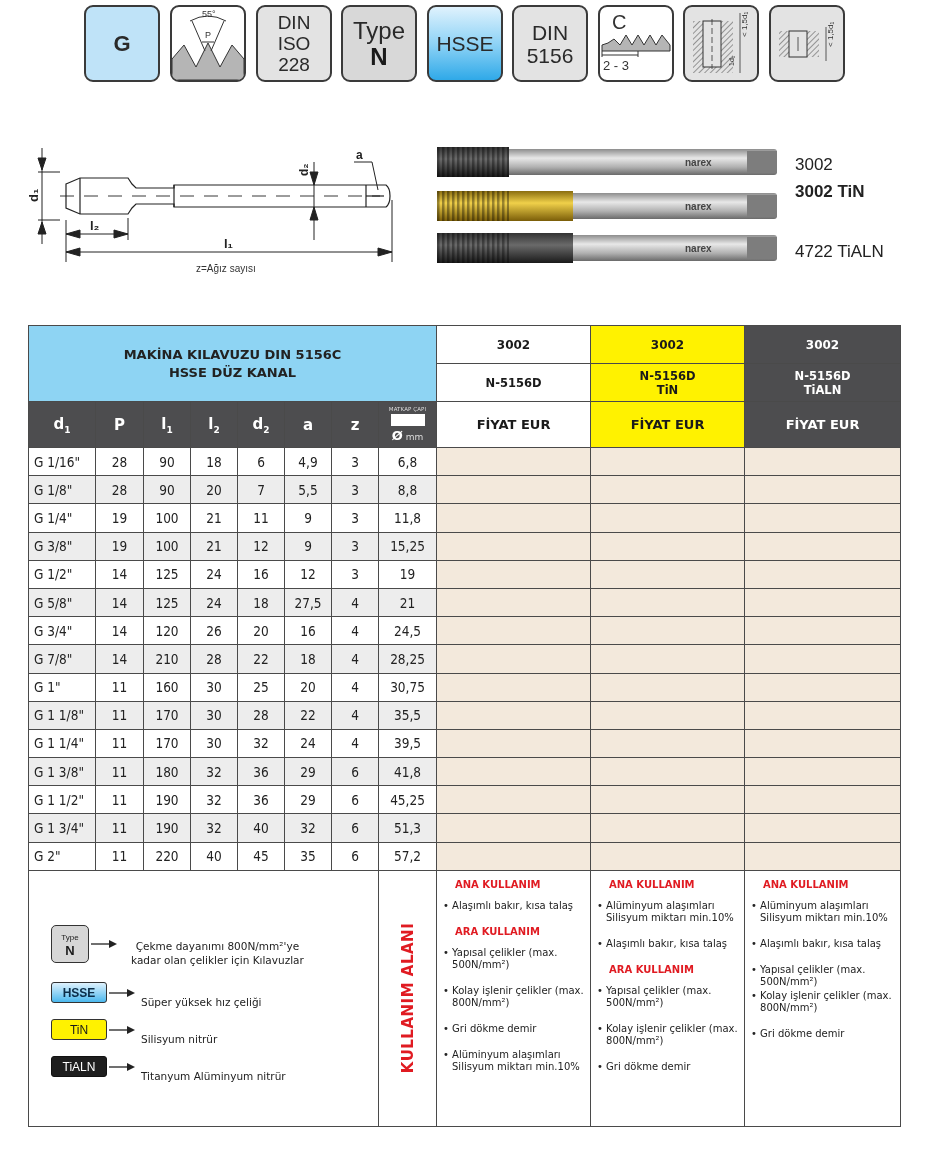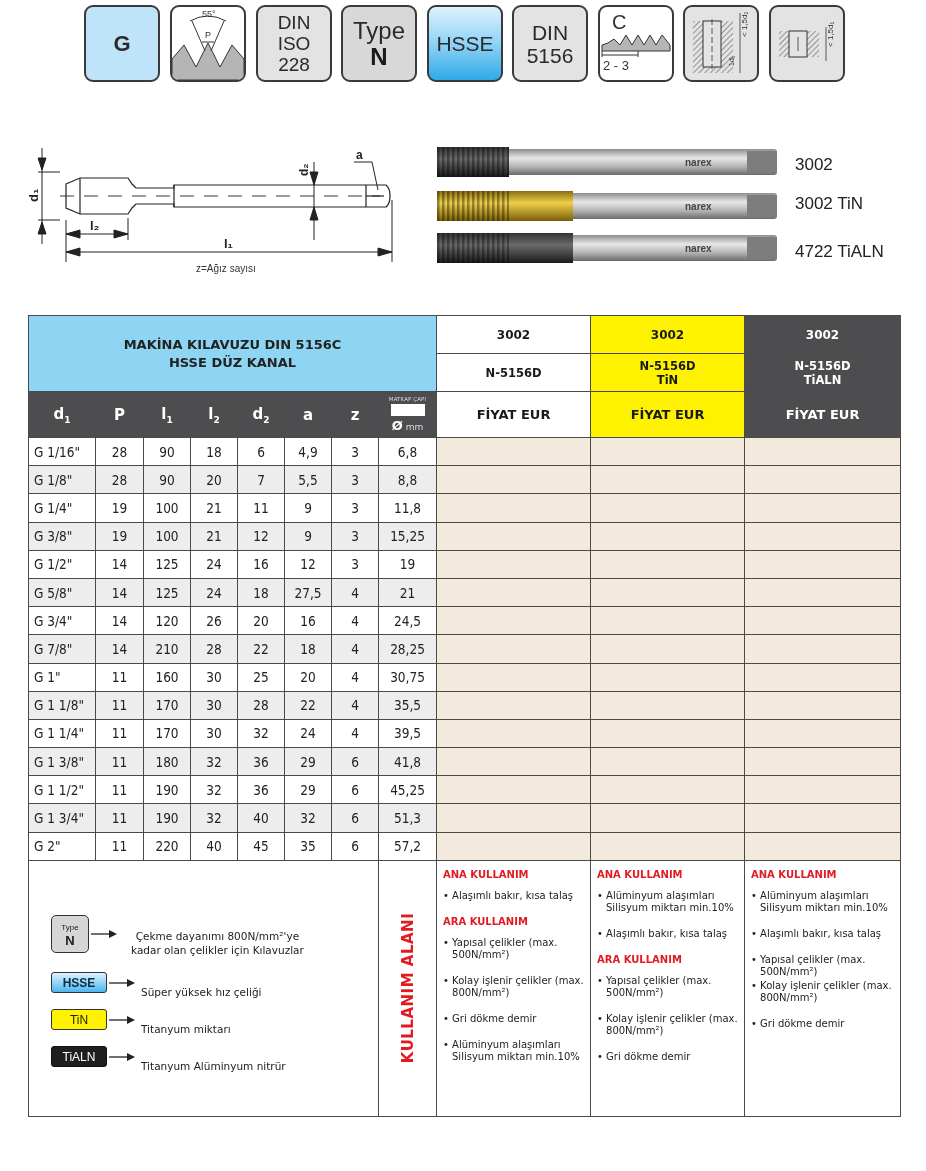--- a/index.html
+++ b/index.html
@@ -26,21 +26,21 @@
 
   
   .drawing { position: absolute; left: 24px; top: 140px; width: 380px; height: 140px; }
   .drawing-caption { position: absolute; left: 196px; top: 263px; font-size: 10px; color: #333; font-family: "Liberation Sans", sans-serif; }
 
   
   .photo { position: absolute; left: 437px; width: 340px; height: 30px; }
   .photo-label { position: absolute; left: 795px; font-family: "Liberation Sans", sans-serif; font-size: 17px; color: #222; }
 
   
-  .tbl { position: absolute; left: 28px; top: 315px; width: 872px; border-collapse: collapse; table-layout: fixed; padding-left: 43px; }
+  .tbl { position: absolute; left: 28px; top: 325px; width: 872px; border-collapse: collapse; table-layout: fixed; padding-left: 43px; }
   .tbl td, .tbl th { border: 1px solid #4a4a4a; text-align: center; vertical-align: middle; }
   .tbl .title-cell { background: #8ed4f3; font-family: "DejaVu Sans", sans-serif; font-weight: bold; font-size: 13px;
                      line-height: 18px; color: #222; height: 76px; }
   .h-white { background: #ffffff; font-weight: bold; font-size: 12px; color: #1a1a1a; }
   .h-yellow { background: #fff200; font-weight: bold; font-size: 12px; color: #1a1a1a; }
   .h-dark { background: #4d4d4f; font-weight: bold; font-size: 12px; color: #ffffff; }
   .h-sub { font-size: 11.5px; line-height: 14px; }
   .colhead { background: #4d4d4f; color: #ffffff; font-weight: bold; font-size: 15px; height: 46px; }
   .colhead sub { font-size: 9px; }
   .price-head { font-size: 13px; }
@@ -68,21 +68,21 @@
   .leg-tin { background: #fff200; }
   .leg-tialn { background: #1e1e1e; color: #fff; border-color: #111; }
   .leg-arrow { width: 26px; height: 10px; margin: 0 6px 0 2px; }
   .leg-text { font-size: 10.5px; color: #222; line-height: 14px; margin-top: 18px; }
 
   .kullanim { position: relative; background: #fff; }
   .kullanim .vert { position: absolute; left: 50%; top: 50%; transform: translate(-50%, -50%) rotate(-90deg);
                     white-space: nowrap; color: #e01b22; font-weight: bold; font-size: 15px; letter-spacing: 0.5px; }
 
   .usage { text-align: left !important; padding: 8px 6px 0 6px; background: #fff; }
-  .usage .u-h { color: #e01b22; font-weight: bold; font-size: 10px; margin: 0 0 10px 0; }
+  .usage .u-h { color: #e01b22; font-weight: bold; font-size: 10px; margin: 0 0 10px 12px; }
   .usage .u-i { font-size: 10px; color: #222; line-height: 12px; padding-left: 9px; text-indent: -9px; margin-bottom: 14px; }
   .usage .u-i.tight { margin-bottom: 2px; }
   .usage .u-i::before { content: "• "; }
 </style>
 </head>
 <body>
 
 <div class="badges">
   <div class="badge b-g">
     <span>G</span>
@@ -227,21 +227,21 @@
 </svg>
 <div class="photo-label" style="top:155px;">3002</div>
 
 <svg class="photo" style="top:191px;" viewBox="0 0 340 30">
   <rect x="0" y="2" width="340" height="26" rx="3" fill="url(#steel)"></rect>
   <rect x="0" y="0" width="136" height="30" fill="url(#gold)"></rect>
   <rect x="0" y="0" width="72" height="30" fill="url(#teeth)"></rect>
   <rect x="310" y="4" width="30" height="22" fill="#7d7d7d"></rect>
   <text x="248" y="19" font-size="10" font-weight="bold" fill="#444" font-family="Liberation Sans, sans-serif">narex</text>
 </svg>
-<div class="photo-label" style="top:194px;">3002 TiN</div>
+<div class="photo-label" style="top:182px;font-weight:bold;">3002 TiN</div>
 
 <svg class="photo" style="top:233px;" viewBox="0 0 340 30">
   <rect x="0" y="2" width="340" height="26" rx="3" fill="url(#steel)"></rect>
   <rect x="0" y="0" width="136" height="30" fill="url(#dark)"></rect>
   <rect x="0" y="0" width="72" height="30" fill="url(#teeth)"></rect>
   <rect x="310" y="4" width="30" height="22" fill="#7d7d7d"></rect>
   <text x="248" y="19" font-size="10" font-weight="bold" fill="#444" font-family="Liberation Sans, sans-serif">narex</text>
 </svg>
 <div class="photo-label" style="top:242px;">4722 TiALN</div>
 
@@ -521,21 +521,21 @@
               <polygon points="18,1 26,5 18,9" fill="#222"></polygon>
             </svg>
         <div class="leg-text">Süper yüksek hız çeliği</div>
       </div>
       <div class="legend-item" style="top:143px">
         <div class="leg-badge leg-tin">TiN</div>
         <svg class="leg-arrow" viewBox="0 0 26 10">
               <line x1="0" y1="5" x2="20" y2="5" stroke="#222" stroke-width="1.3"></line>
               <polygon points="18,1 26,5 18,9" fill="#222"></polygon>
             </svg>
-        <div class="leg-text">Titanyum miktarı</div>
+        <div class="leg-text">Silisyum nitrür</div>
       </div>
       <div class="legend-item" style="top:180px">
         <div class="leg-badge leg-tialn">TiALN</div>
         <svg class="leg-arrow" viewBox="0 0 26 10">
               <line x1="0" y1="5" x2="20" y2="5" stroke="#222" stroke-width="1.3"></line>
               <polygon points="18,1 26,5 18,9" fill="#222"></polygon>
             </svg>
         <div class="leg-text">Titanyum Alüminyum nitrür</div>
       </div>
     </td>

